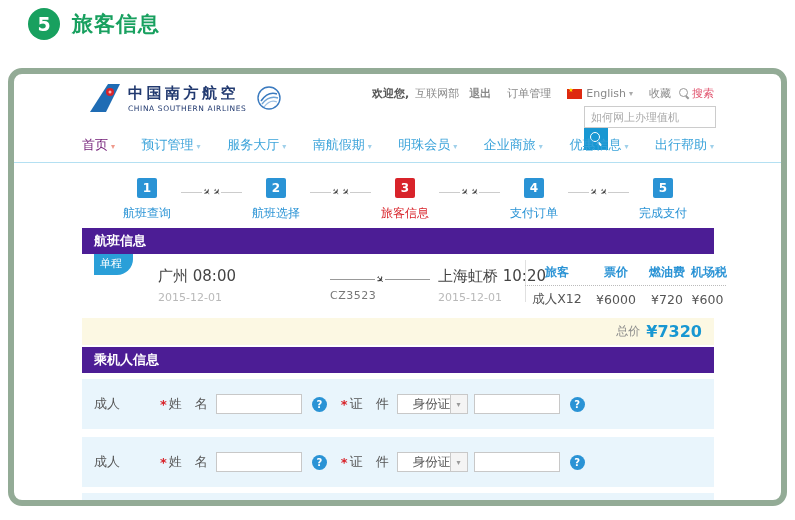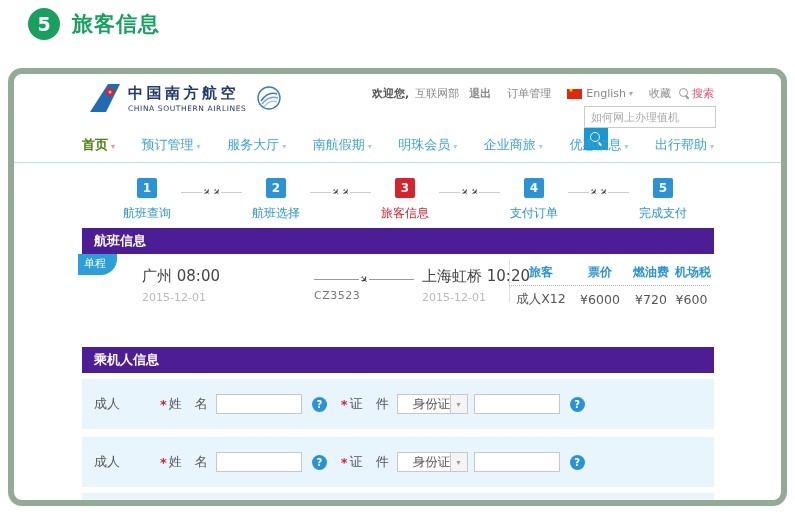--- a/index.html
+++ b/index.html
@@ -40,21 +40,21 @@
   .search-input { width:132px; height:22px; border:1px solid #ccc; font-size:11px; padding:0 6px; color:#666; outline:none; }
   .search-input::placeholder { color:#aaa; }
   .search-btn { width:24px; height:22px; background:#1897d2; border:none; cursor:pointer; position:relative; }
   .search-btn::before { content:""; position:absolute; left:6px; top:4px; width:8px; height:8px; border:1.5px solid #fff; border-radius:50%; }
   .search-btn::after { content:""; position:absolute; left:14px; top:13px; width:5px; height:1.5px; background:#fff; transform:rotate(45deg); transform-origin:left center; }
 
   
   .nav { position:absolute; left:68px; top:62px; width:632px; display:flex; justify-content:space-between; font-size:13px; }
   .nav-item { color:#3ba3da; cursor:pointer; white-space:nowrap; }
   .nav-item .caret-icon { color:#9fd0ea; }
-  .nav-item.active { color:#4d7c0f; font-weight:bold; }
+  .nav-item.active { color:#701a75; font-weight:normal; }
   .nav-item.active .caret-icon { color:#ef9a8c; }
   .nav-underline { position:absolute; left:0; top:88px; width:767px; height:1px; background:#b4e0f2; }
 
   
   .steps { position:absolute; left:99px; top:104px; width:584px; display:flex; align-items:flex-start; }
   .step { width:68px; text-align:center; }
   .step-num { width:20px; height:20px; margin:0 auto; background:#2a93d5; border-radius:2px; color:#fff;
               font-size:12px; font-weight:bold; display:flex; align-items:center; justify-content:center; }
   .step-label { margin-top:7px; font-size:12px; color:#2a93d5; white-space:nowrap; }
   .step.active .step-num { background:#d8232a; }
@@ -64,21 +64,21 @@
   .plane-icon { display:inline-block; font-size:9px; color:#444; transform:rotate(45deg); margin:0 1px; }
   .plane-icon::after { content:"✈"; }
 
   
   .section-bar { position:absolute; left:68px; width:632px; height:26px; background:#4c1d95;
                  color:#fff; font-size:13px; font-weight:bold; line-height:26px; padding-left:12px; }
   .bar-flight { top:154px; }
   .bar-passenger { top:273px; }
 
   
-  .flight-panel { position:absolute; left:64px; top:180px; width:632px; height:52px; background:#fff; }
+  .flight-panel { position:absolute; left:80px; top:180px; width:632px; height:52px; background:#fff; }
   .trip-tag { position:absolute; left:0; top:0; background:#2a9fd8; color:#fff; font-size:11px;
               padding:2px 11px 4px 6px; border-radius:0 0 16px 0; }
   .city-block { position:absolute; top:13px; }
   .city-line { font-size:15px; color:#444; white-space:nowrap; }
   .date-line { font-size:11px; color:#b9b9b9; margin-top:5px; }
   .depart { left:64px; }
   .arrive { left:344px; }
   .route { position:absolute; left:236px; top:20px; width:100px; text-align:left; }
   .route-line { display:flex; align-items:center; }
   .route-line .line { flex:1; height:1px; background:#999; }
@@ -265,20 +265,24 @@
       </div>
       <div class="pt-row pt-vals">
         <span>成人X12</span>
         <span>¥6000</span>
         <span>¥720</span>
         <span>¥600</span>
       </div>
     </div>
   </div>
 
+  <div class="total-row">
+    <span class="total-label">总价</span>
+    <span class="total-value">¥7320</span>
+  </div>
 
   <div class="section-bar bar-passenger">乘机人信息</div>
 
   <div class="form-row row-1">
     <span class="ptype">成人</span>
     <span class="req">*</span>
     <span class="flabel">姓　名</span>
     <input class="txt-input" type="text" style="">
     <span class="help-icon"></span>
     <span class="req req2">*</span>

